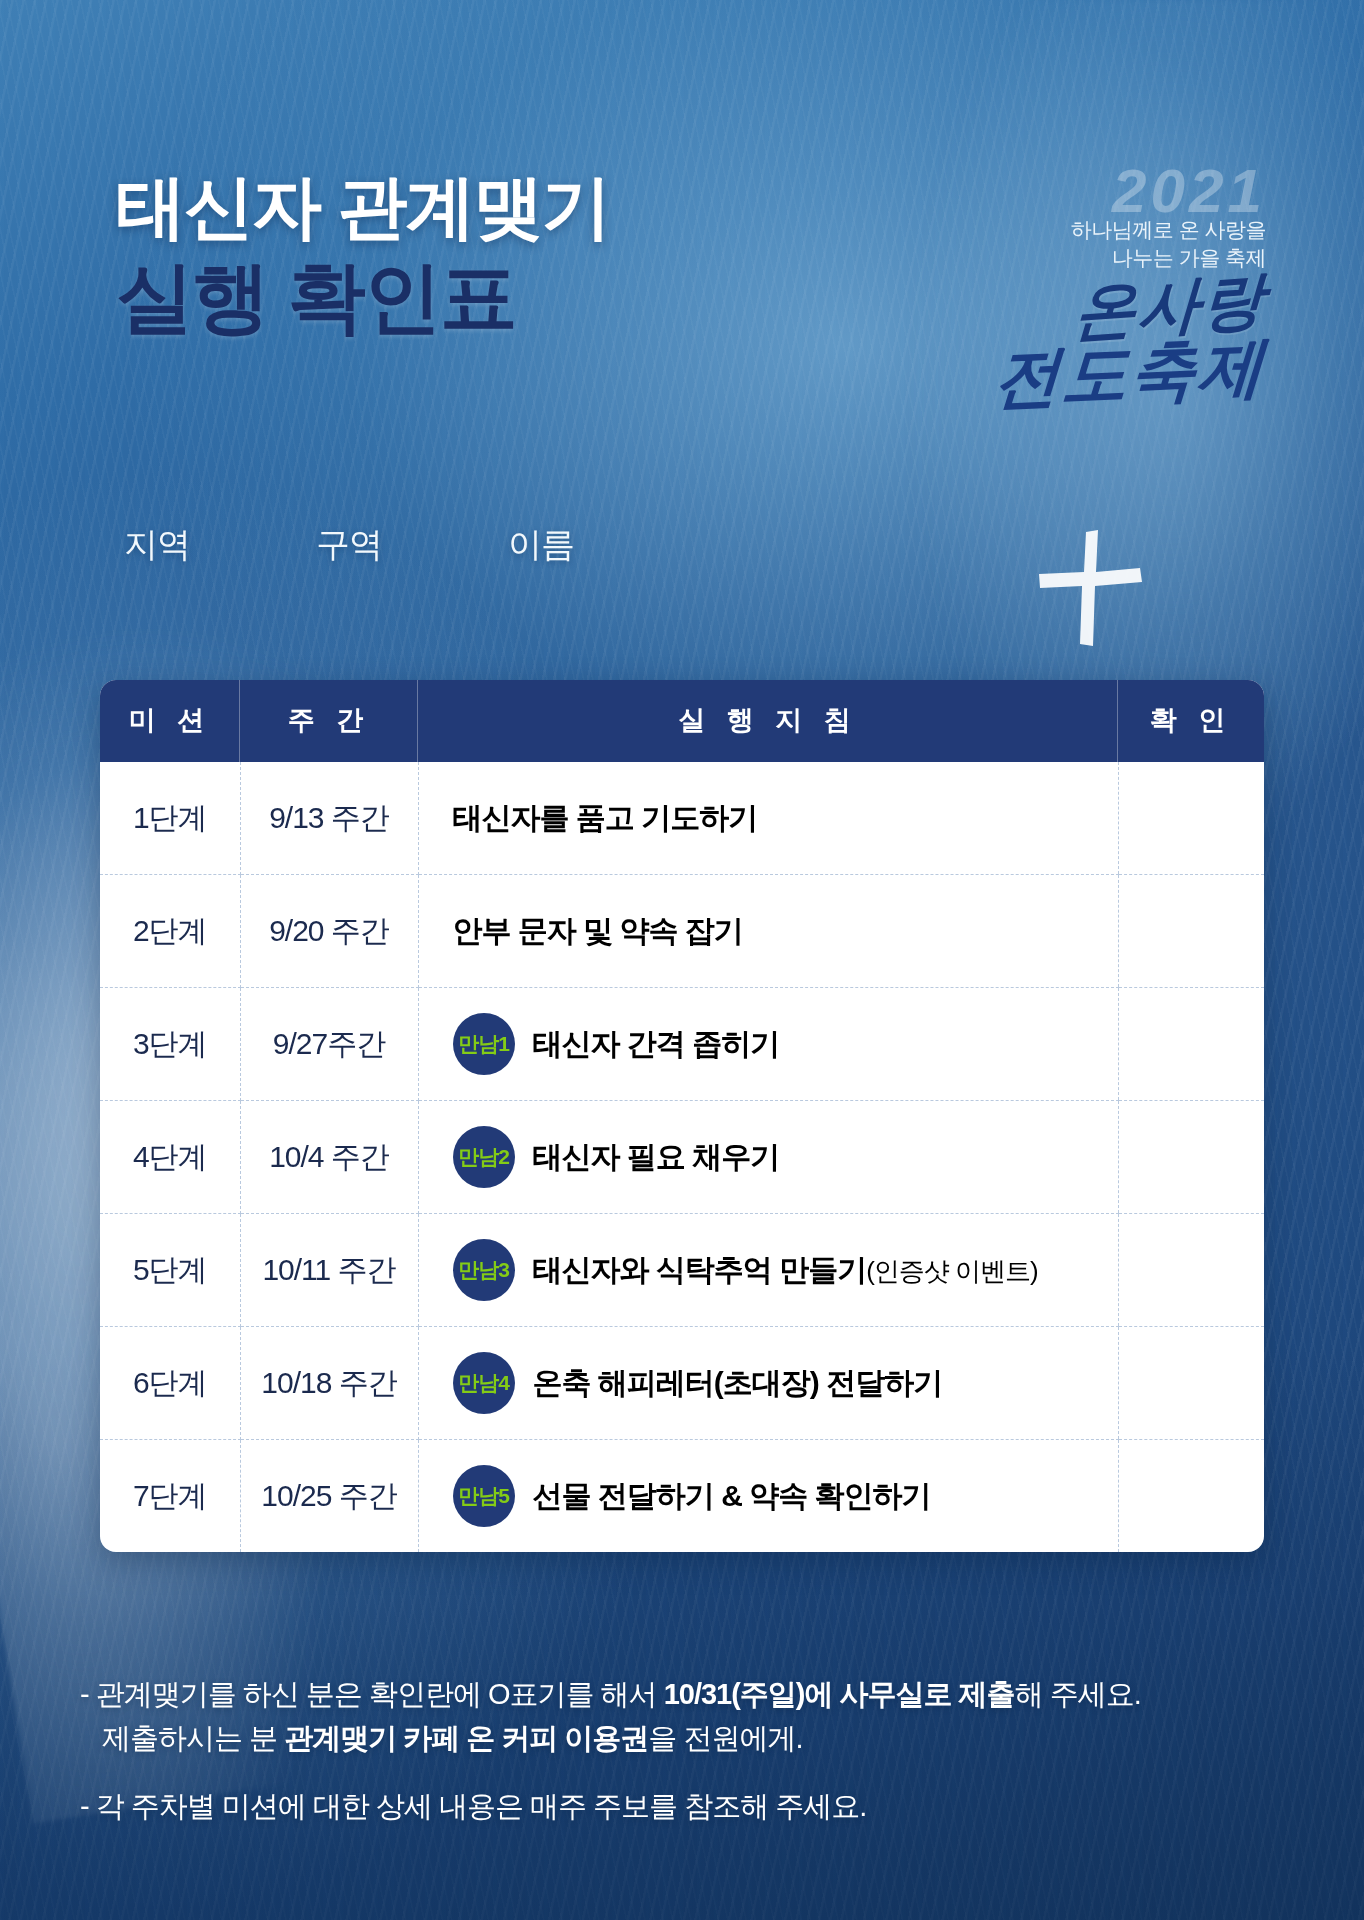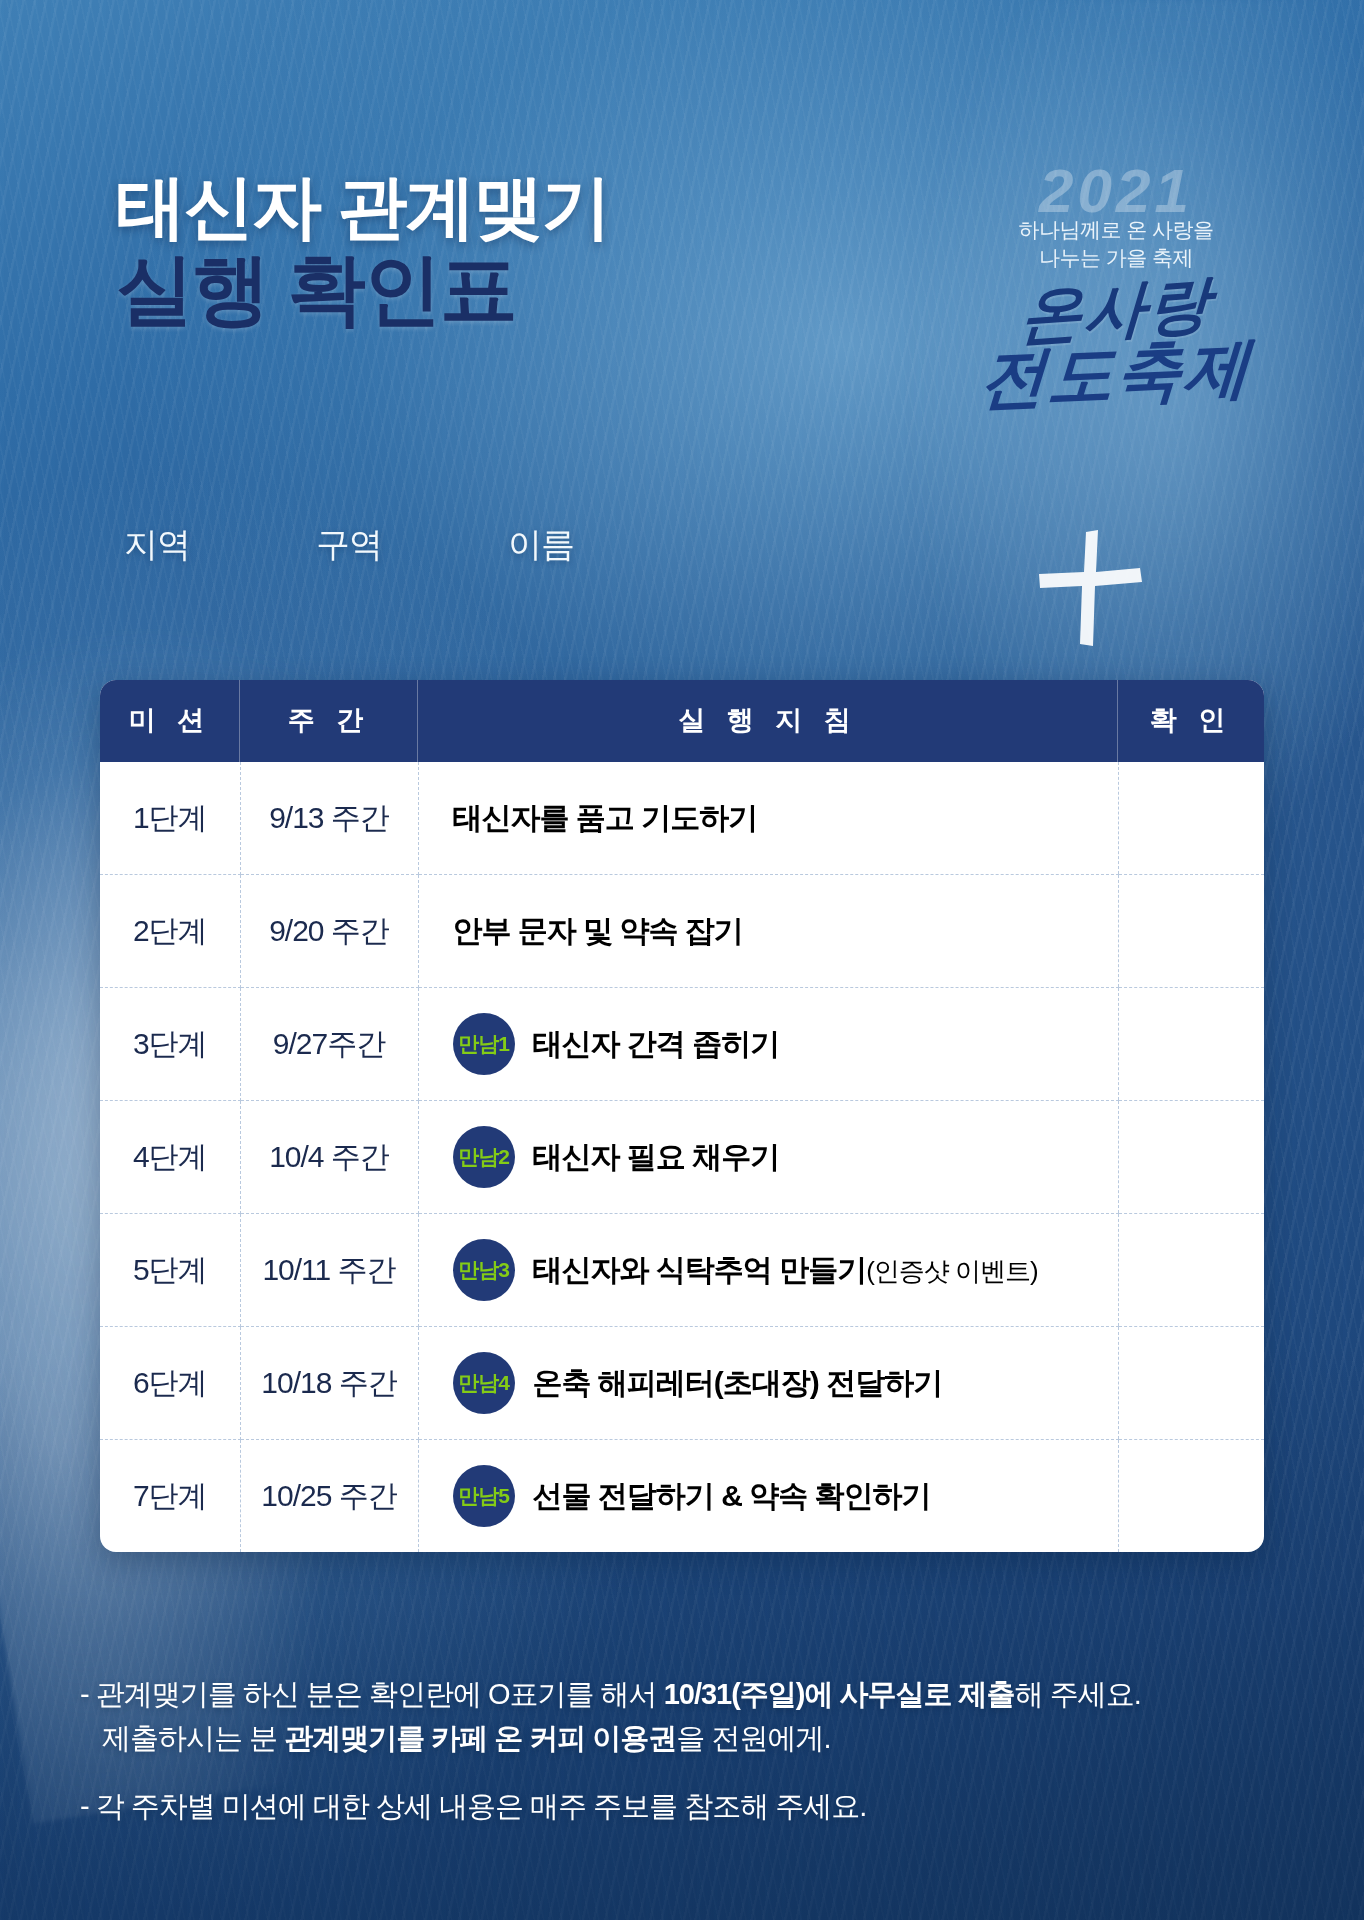--- a/index.html
+++ b/index.html
@@ -79,21 +79,21 @@
   .title-line-1 {
     font-size: 70px;
     font-weight: 700;
     letter-spacing: -2px;
     color: #ffffff;
     line-height: 1.0;
     text-shadow: 0 3px 10px rgba(10,40,80,0.45);
     white-space: nowrap;
   }
   .title-line-2 {
-    margin-top: 8px;
+    margin-top: 16px;
     font-size: 78px;
     font-weight: 700;
     letter-spacing: -2px;
     color: #1a2f66;
     line-height: 1.0;
     text-shadow: 0 2px 4px rgba(255,255,255,0.18);
     white-space: nowrap;
   }
 
   .field-row {
@@ -110,21 +110,21 @@
     letter-spacing: -1px;
     text-shadow: 0 2px 6px rgba(10,40,80,0.4);
   }
 
   
   .logo-block {
     position: absolute;
     right: 98px;
     top: 160px;
     width: 300px;
-    text-align: center;
+    text-align: right;
     z-index: 6;
   }
   .logo-year {
     font-size: 62px;
     font-weight: 700;
     font-style: italic;
     letter-spacing: 4px;
     color: rgba(255,255,255,0.30);
     line-height: 1;
   }
@@ -381,16 +381,16 @@
         </td>
         <td class="c4"></td>
       </tr>
     </tbody>
   </table>
 </div>
 
 <div class="notes">
   <div class="note">
     <span>- 관계맺기를 하신 분은 확인란에 O표기를 해서 </span><b>10/31(주일)에 사무실로 제출</b><span>해 주세요.</span>
-    <span class="ind"><span>제출하시는 분 </span><b>관계맺기를 카페 온 커피 이용권</b><span>을 전원에게.</span></span>
+    <span class="ind"><span>제출하시는 분 </span><b>관계맺기 카페 온 커피 이용권</b><span>을 전원에게.</span></span>
   </div>
   <div class="note">- 각 주차별 미션에 대한 상세 내용은 매주 주보를 참조해 주세요.</div>
 </div>
 
 </body></html>

